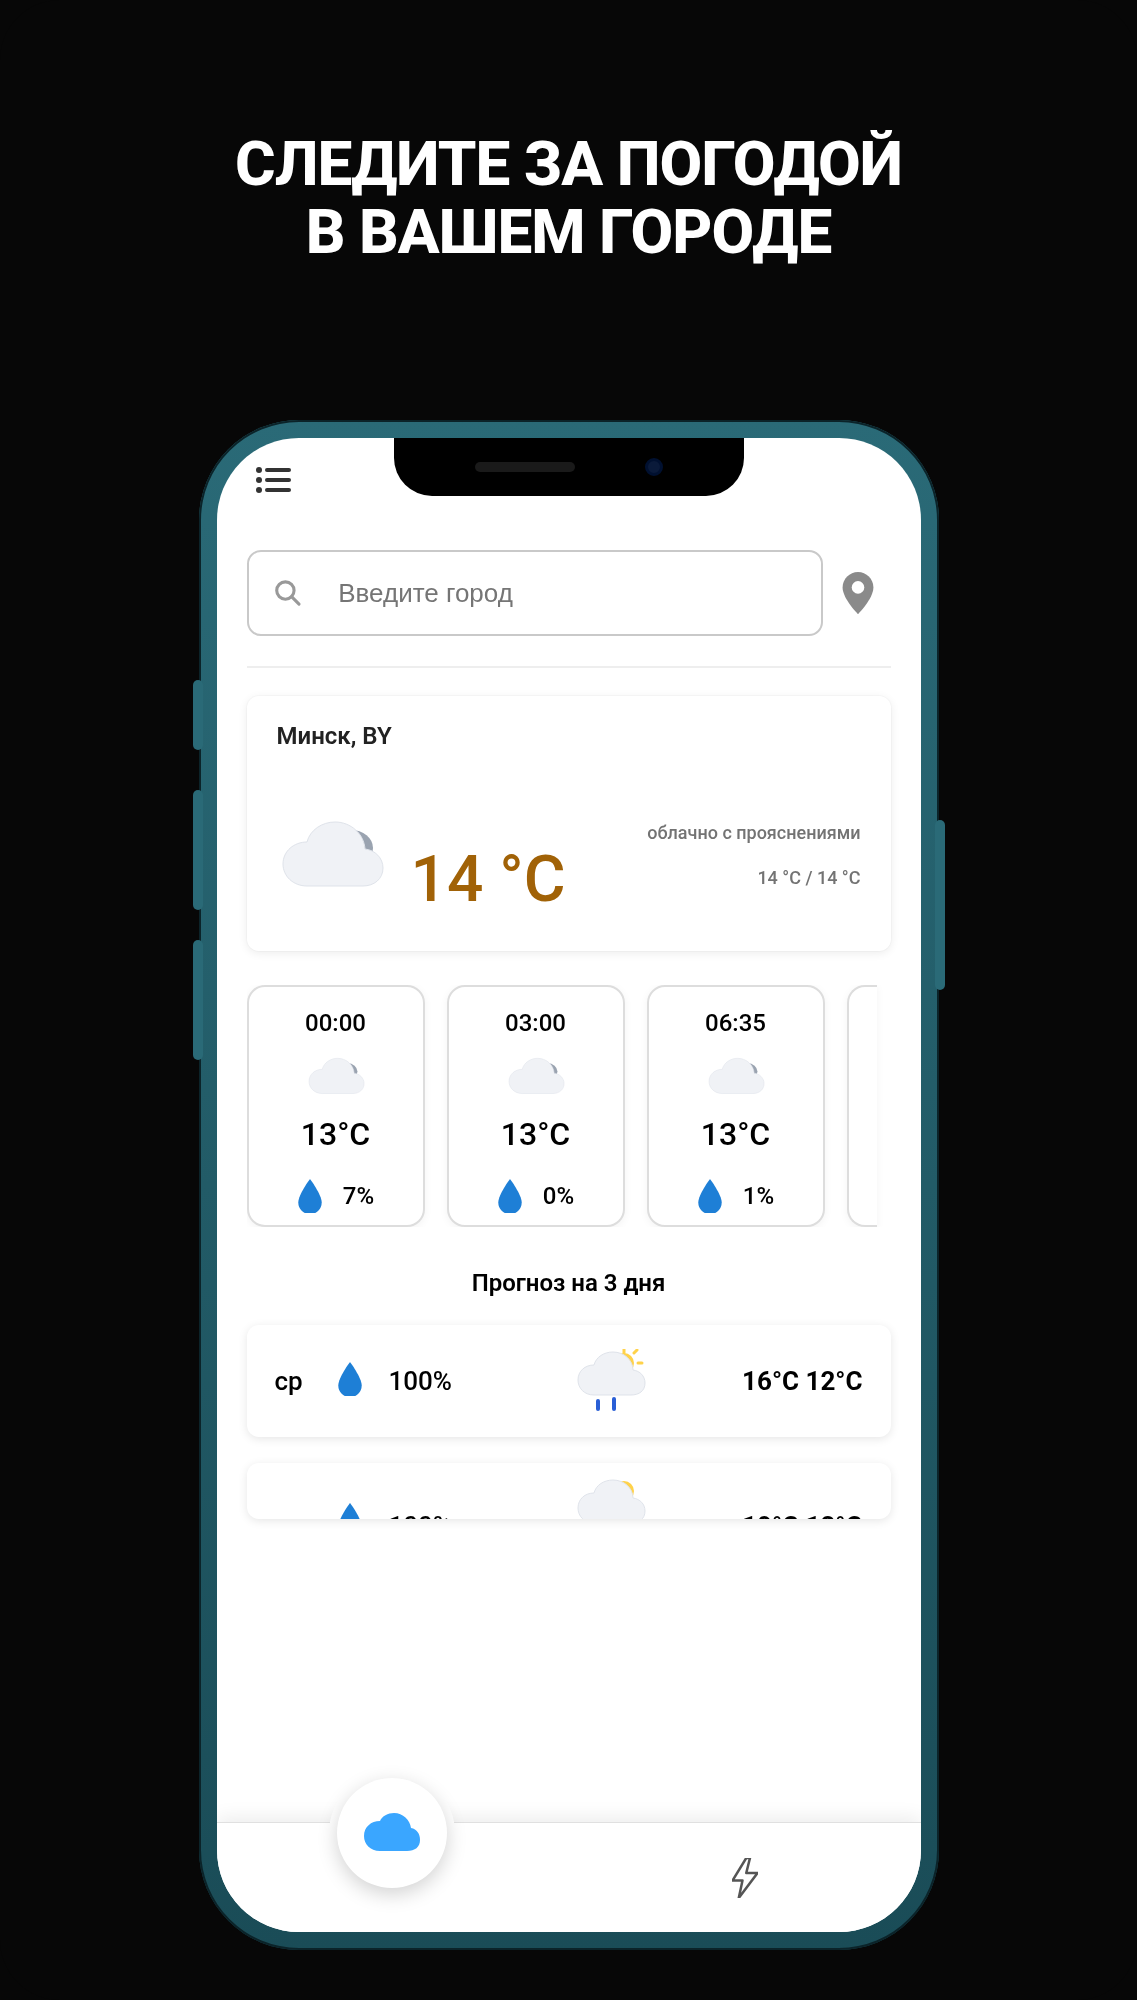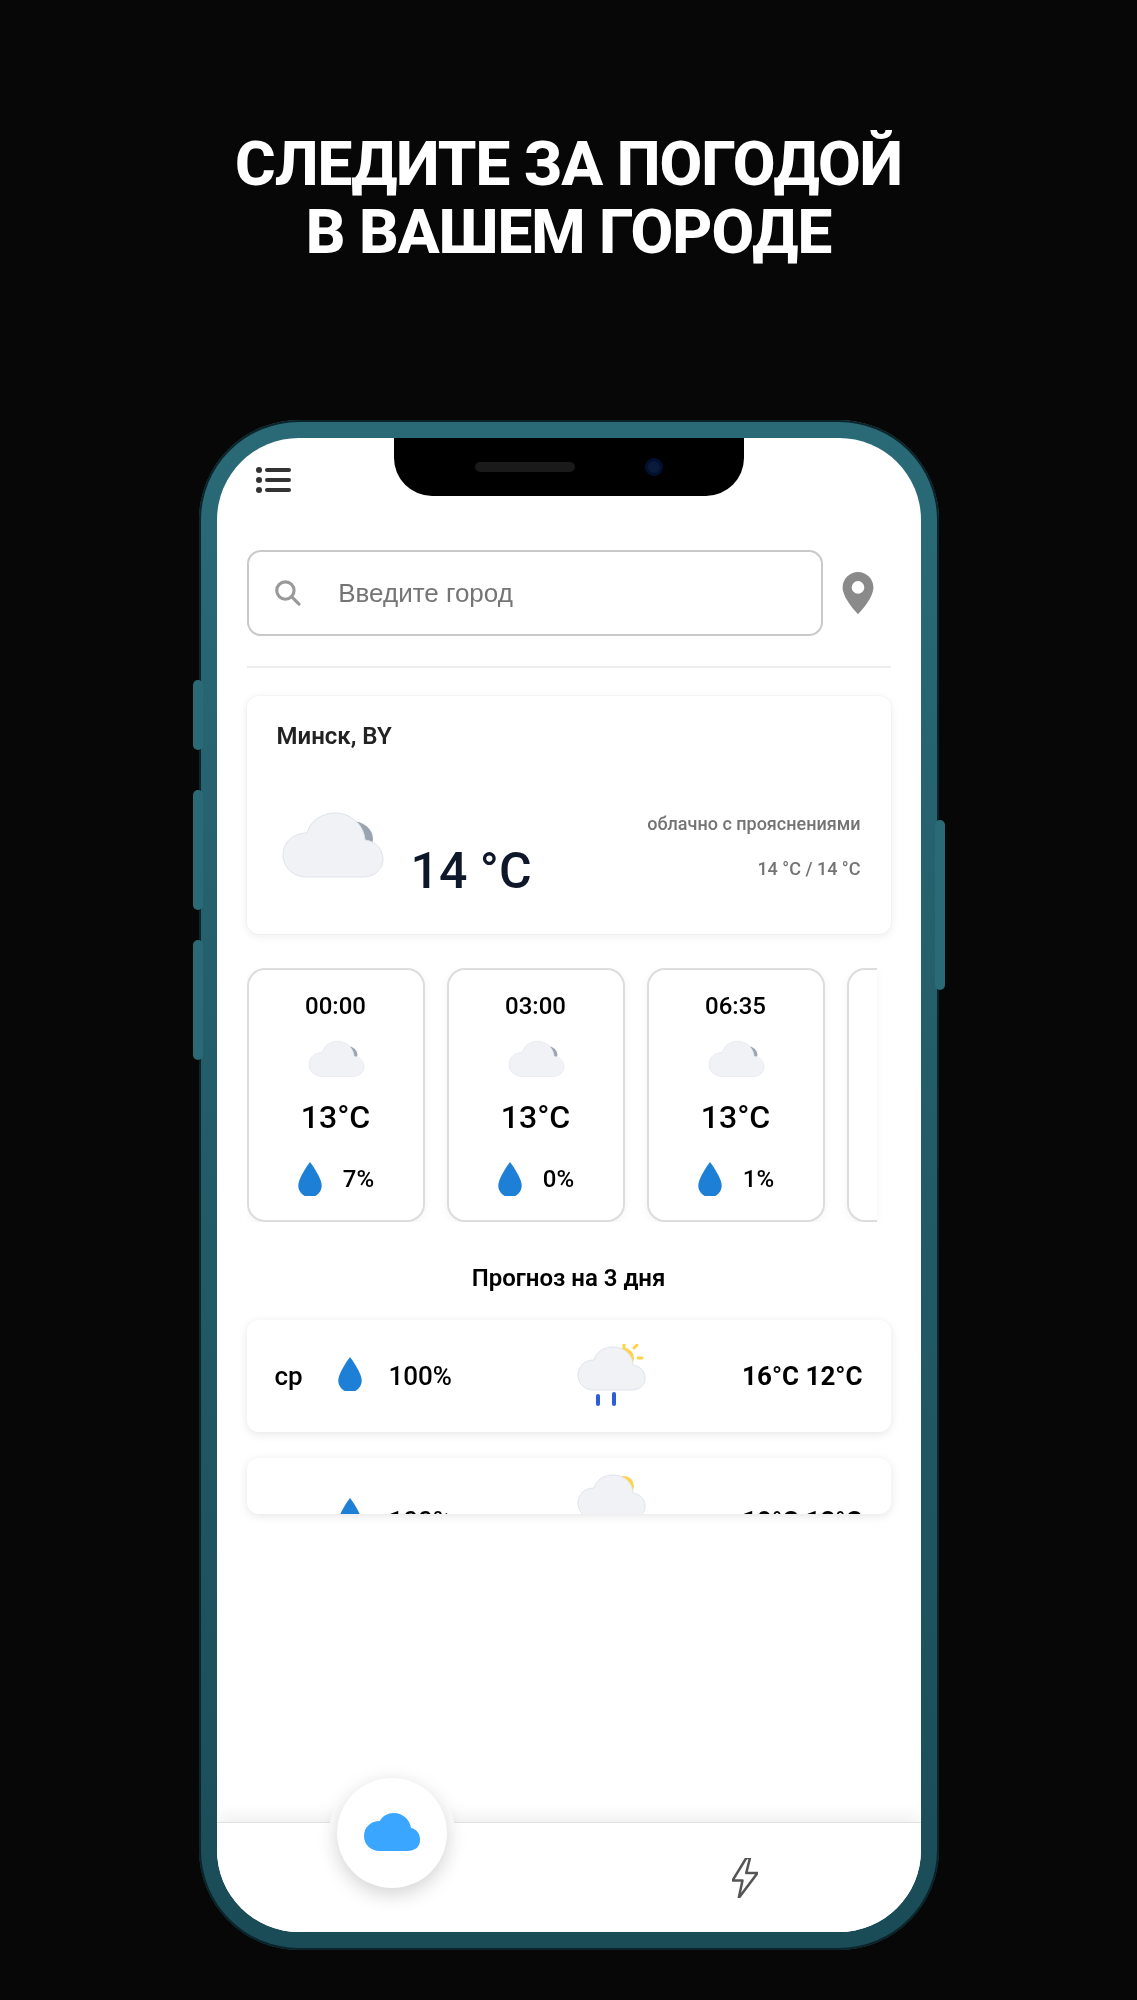--- a/index.html
+++ b/index.html
@@ -97,38 +97,38 @@
     margin-top:28px;
     border-radius:12px;
     background:#fff;
     box-shadow: 0 2px 10px rgba(0,0,0,0.08), 0 0 0 1px rgba(0,0,0,0.02);
     padding: 26px 30px 34px 30px;
   }
   .loc{ font-size:24px; font-weight:600; color:#222; }
   .current-row{
     display:flex; align-items:center; margin-top:44px; gap:24px;
   }
-  .temp-big{ font-size:50px; font-weight:500; color:#0f172a;margin-top:48px;}
+  .temp-big{ font-size:64px; font-weight:500; color:#a16207;margin-top:48px;}
   .current-right{
     flex:1; text-align:right; font-size:18px; color:#737373; line-height:1.7;
   }
   .desc{ font-weight:500; }
   .range{ margin-top:14px; font-weight:500;}
   .feels{ margin-top:30px; font-size:26px; font-weight:600; color:#111; text-align:right;}
   
   .hourly{
     margin-top:34px;
     display:flex; gap:22px;
     overflow:hidden;
   }
   .hour-card{
     width:178px; flex-shrink:0;
     border:2px solid #ddd;
     border-radius:18px;
-    padding:22px 10px 24px 10px;
+    padding:22px 10px 12px 10px;
     text-align:center;
     background:#fff;
     box-shadow: 0 2px 8px rgba(0,0,0,0.05);
   }
   .hc-time{ font-size:24px; font-weight:500;}
   .hc-icon{ margin:18px auto 10px auto; height:50px; display:flex; justify-content:center;}
   .hc-temp{ font-size:32px; font-weight:500; margin-top:8px;}
   .hc-precip{ display:flex; align-items:center; justify-content:center; gap:20px; margin-top:26px;}
   .hc-precip .pct{ font-size:24px; font-weight:500;}
   .hour-card.peek{ width:30px; padding:22px 0; border-left:2px solid #ddd; border-top:2px solid #ddd; border-bottom:2px solid #ddd; border-right:none; border-radius:18px 0 0 18px;}

